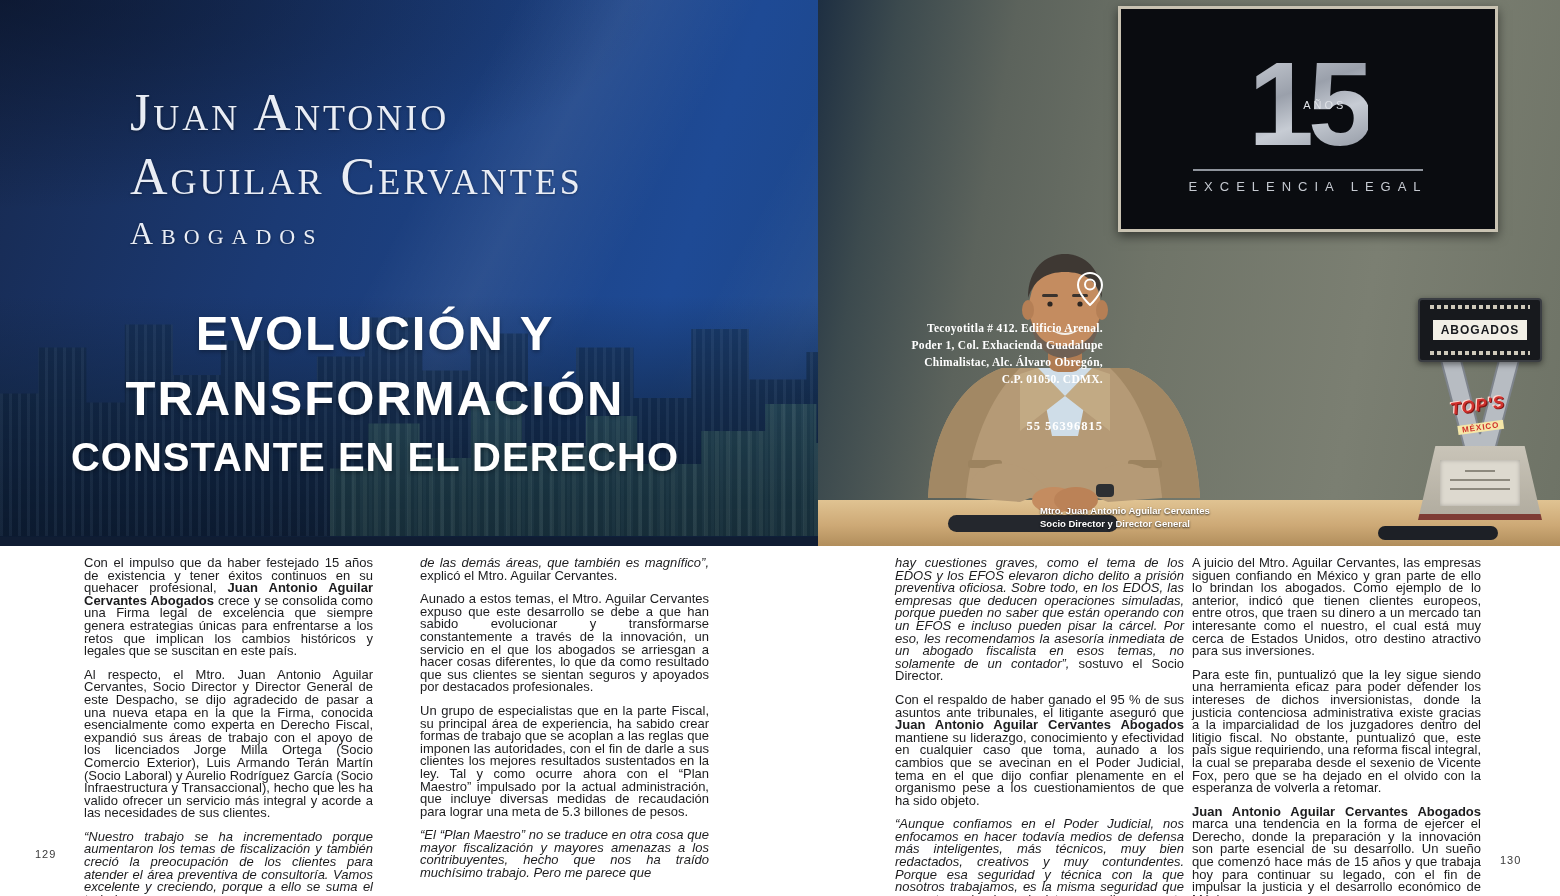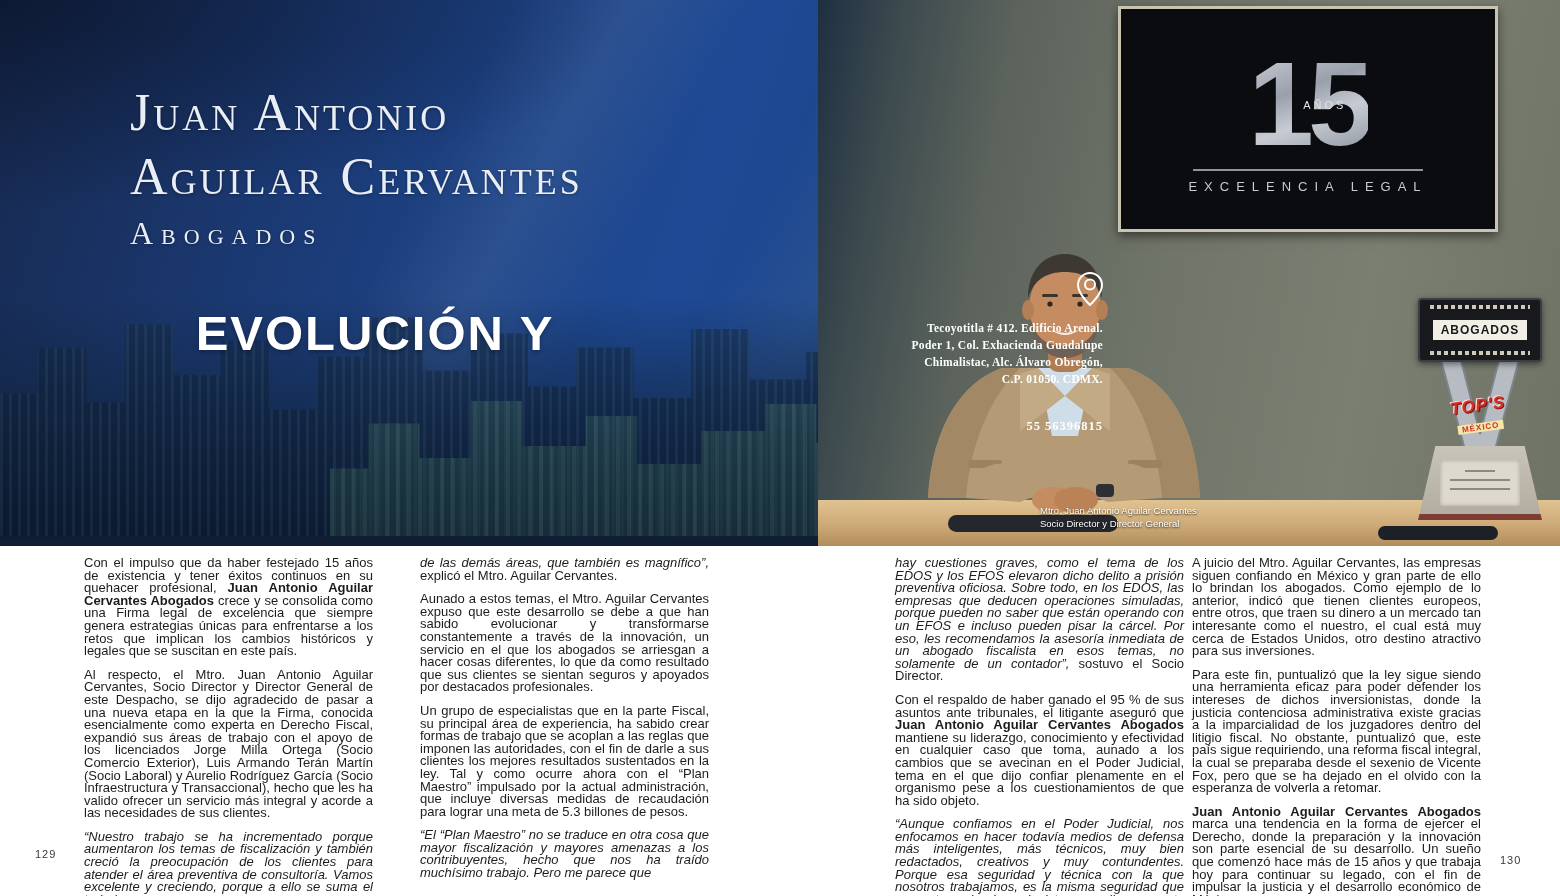--- a/index.html
+++ b/index.html
@@ -57,21 +57,21 @@
   .logo15-anos { position:absolute; left:46%; top:47%; font-size:11px; letter-spacing:3px; color:#dfe2e7; font-weight:normal;text-align:right; }
   .logo15-rule { width:230px; height:2px; background:#8f949c; margin:6px 0 8px 0; }
   .logo15-tag { font-size:13px; letter-spacing:7px; color:#c6cad1; }
 
   .man-svg { position:absolute; left:52px; top:246px; z-index:3; }
   .desk { position:absolute; left:0; bottom:0; width:742px; height:46px; z-index:2;
           background:linear-gradient(180deg,#e0c392 0%,#cda976 55%,#b18e5c 100%); }
   .portfolio { position:absolute; left:130px; bottom:14px; width:170px; height:17px; background:#24272d; border-radius:9px; z-index:4; }
   .portfolio2 { position:absolute; left:560px; bottom:6px; width:120px; height:14px; background:#1d2026; border-radius:7px; z-index:4; }
 
-  .caption { position:absolute; left:222px; bottom:16px; z-index:5; color:#ffffff; font-size:9.5px; font-weight:normal;
+  .caption { position:absolute; left:222px; bottom:16px; z-index:5; color:#ffffff; font-size:9.5px; font-weight:bold;
              line-height:13px; text-shadow:0 1px 2px rgba(0,0,0,.8); }
 
   
   .trophy { position:absolute; left:598px; top:298px; width:128px; height:222px; z-index:3; }
   .trophy-sign { position:relative; width:124px; height:64px; margin:0 auto; background:#17191d; border:2px solid #3a3d42;
                  border-radius:4px; box-shadow:0 2px 6px rgba(0,0,0,.5); display:flex; align-items:center; justify-content:center; }
   .trophy-sign::before, .trophy-sign::after { content:""; position:absolute; left:10px; right:10px; height:4px;
       background:repeating-linear-gradient(90deg,#cfc9ba 0 4px, transparent 4px 7px); }
   .trophy-sign::before { top:5px; } .trophy-sign::after { bottom:5px; }
   .trophy-sign-inner { background:#f2efe6; padding:3px 8px; font-size:12px; font-weight:bold; color:#17191d; letter-spacing:1px; }
@@ -113,20 +113,22 @@
     <div class="hero-bottom-strip"></div>
 
     <div class="name-block">
       <div class="name-line1">Juan Antonio</div>
       <div class="name-line2">Aguilar Cervantes</div>
       <div class="name-line3">Abogados</div>
     </div>
 
     <div class="headline">
       <div class="headline-l1">EVOLUCIÓN Y</div>
+      <div class="headline-l2">TRANSFORMACIÓN</div>
+      <div class="headline-l3">CONSTANTE EN EL DERECHO</div>
     </div>
 
     <div class="photo">
       <div class="frame">
         <div class="logo15">
           <span class="logo15-num">15</span>
           <span class="logo15-anos">AÑOS</span>
         </div>
         <div class="logo15-rule"></div>
         <div class="logo15-tag">EXCELENCIA LEGAL</div>

